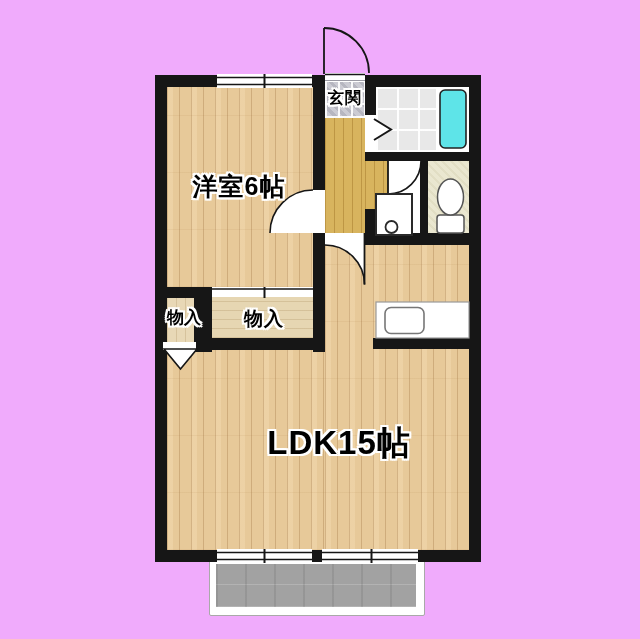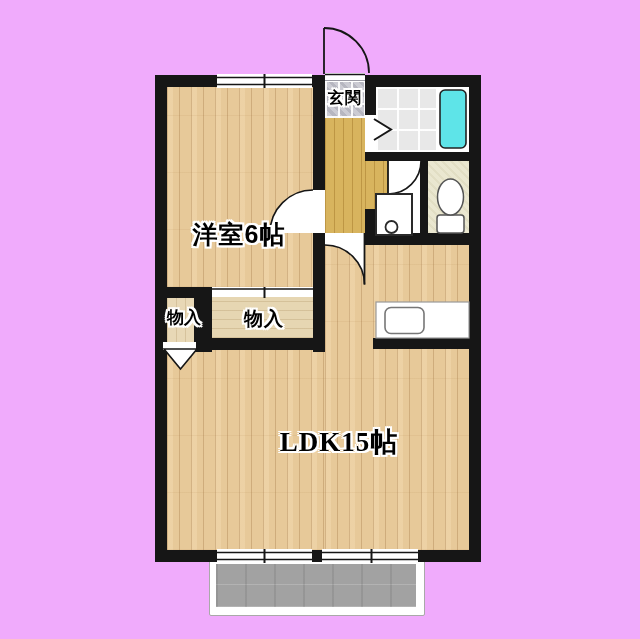--- a/index.html
+++ b/index.html
@@ -161,18 +161,18 @@
       <ellipse cx="450.5" cy="197" rx="13" ry="18" fill="#ffffff" stroke="#555555" stroke-width="1.5"></ellipse>
     </g>
 
     <g>
       <rect x="376" y="302" width="93" height="36" fill="#ffffff" stroke="#9a9a9a" stroke-width="1.2"></rect>
       <rect x="385" y="307.5" width="39" height="26" rx="6" fill="#ffffff" stroke="#777777" stroke-width="1.6"></rect>
     </g>
   </svg>
 
   <div class="lbl" style="left:345px;top:98px;font-size:16px;">玄関</div>
-  <div class="lbl" style="left:239px;top:186px;font-size:25px;margin-top:48px;">洋室6帖</div>
+  <div class="lbl" style="left:239px;top:186px;font-size:25px;">洋室6帖</div>
   <div class="lbl" style="left:184px;top:317px;font-size:17px;letter-spacing:0;">物入</div>
   <div class="lbl" style="left:264px;top:318px;font-size:19px;">物入</div>
-  <div class="lbl" style="left:339px;top:442px;font-size:27px;font-family:Liberation Serif, serif;">LDK15帖</div>
+  <div class="lbl" style="left:339px;top:442px;font-size:33px;">LDK15帖</div>
 
 </div>
 
 </body></html>

